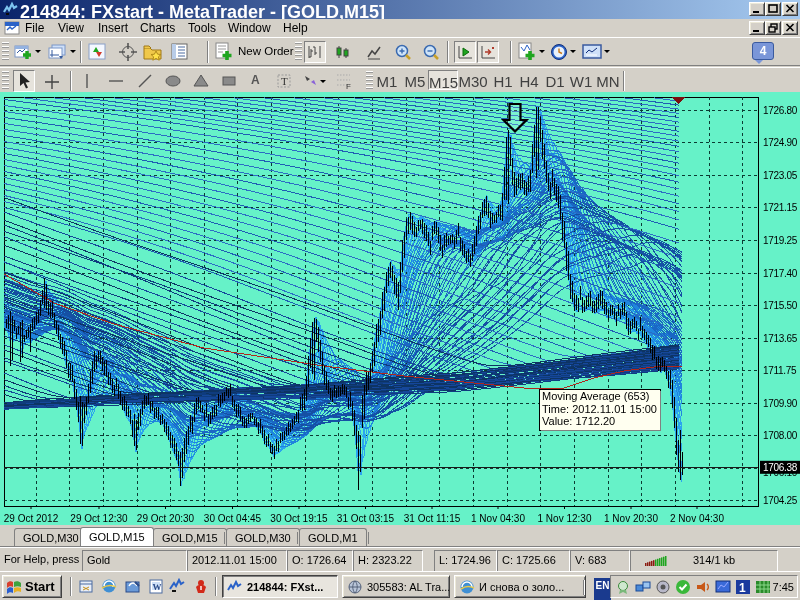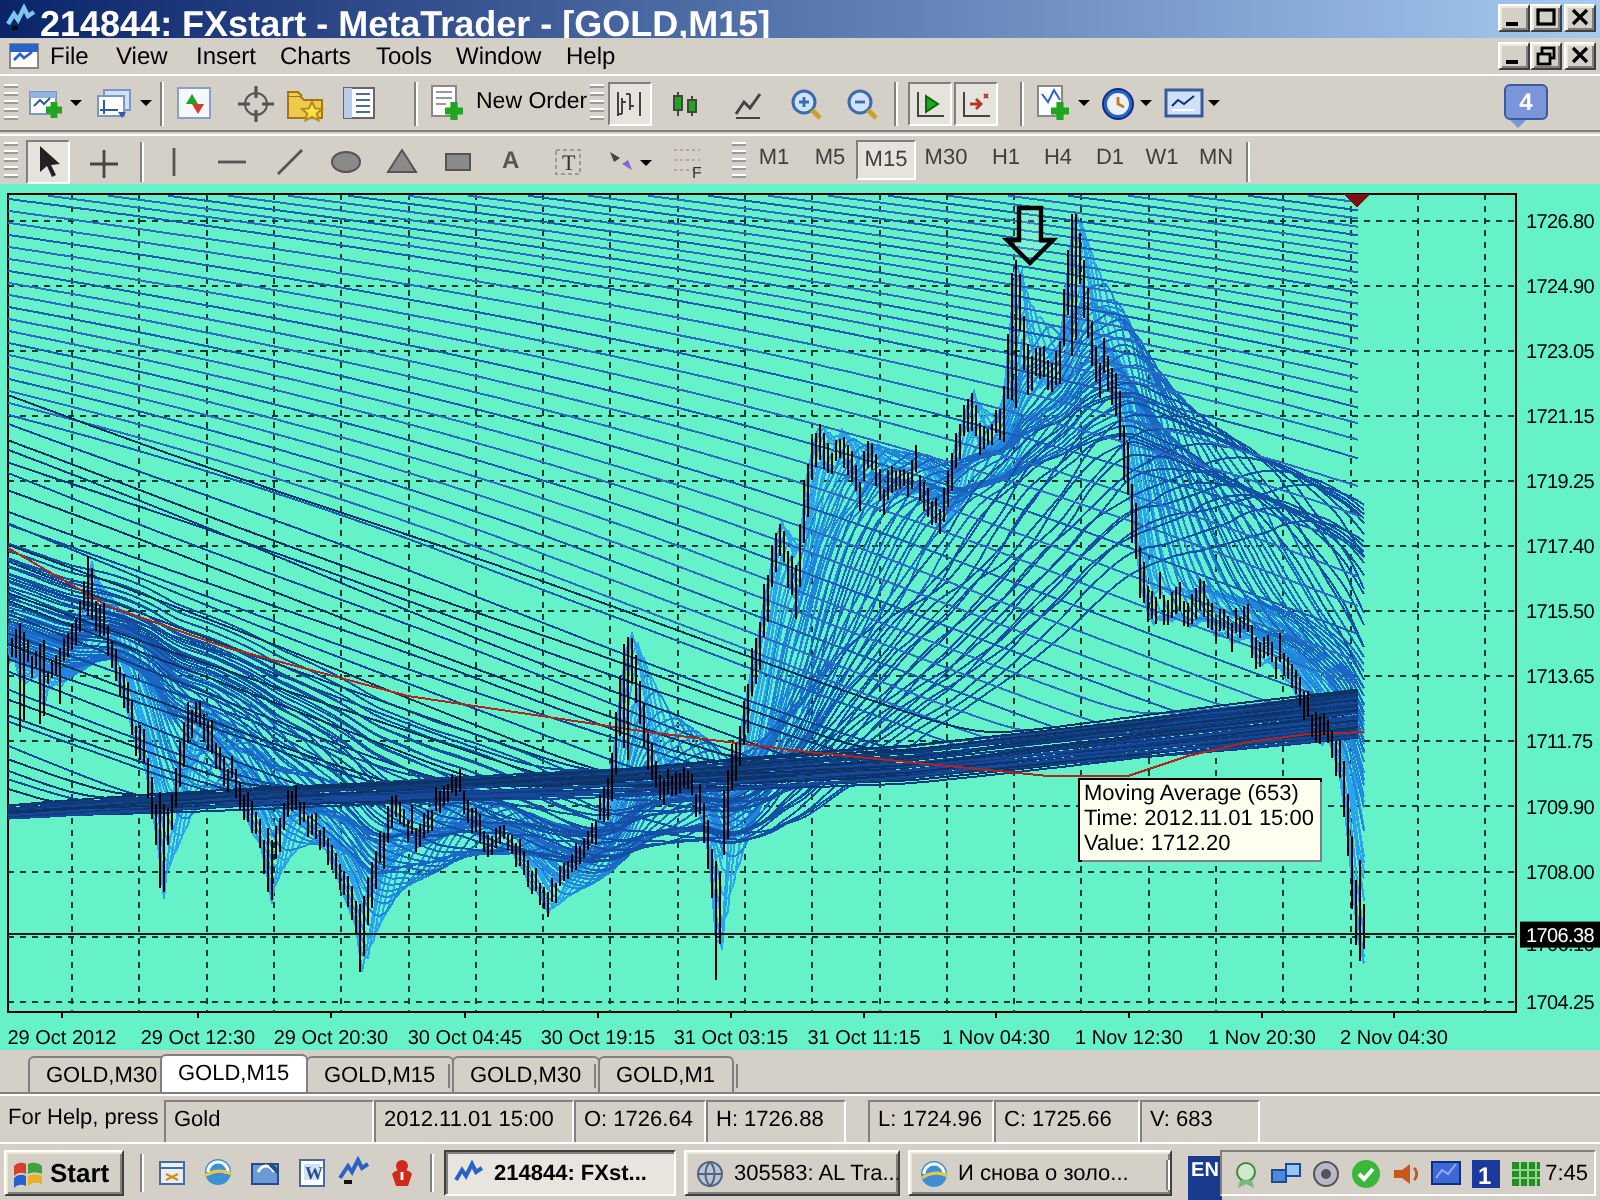--- a/index.html
+++ b/index.html
@@ -6,21 +6,21 @@
 .titlebar{left:0;top:0;width:800px;height:19px;background:linear-gradient(to right,#0a246a,#a6caf0);color:#fff;font-weight:bold;font-size:13px}
 .tb-txt{position:absolute;left:20px;top:2px;white-space:nowrap;font-size:18px}
 .wbtn{position:absolute;width:16px;height:14px;background:#d4d0c8;border:1px solid;border-color:#fff #404040 #404040 #fff;box-shadow:inset 1px 1px 0 #ece9d8, inset -1px -1px 0 #808080;font-size:9px;text-align:center;line-height:12px;color:#000}
 .menubar{left:0;top:19px;width:800px;height:18px;background:#d4d0c8;font-size:12px;color:#000}
 .menubar span{position:absolute;top:2px}
 .toolbar{background:#d4d0c8}
 .tb1{left:0;top:37px;width:800px;height:29px;border-top:1px solid #fff;border-bottom:1px solid #808080}
 .tb2{left:0;top:67px;width:800px;height:26px;border-top:1px solid #fff;border-bottom:1px solid #808080}
 .grip{position:absolute;width:7px;background-image:repeating-linear-gradient(to bottom,#fff 0 1px,#999 1px 2px,#d4d0c8 2px 4px);}
 .sep{position:absolute;width:2px;border-left:1px solid #808080;border-right:1px solid #fff}
-.tfbtn{position:absolute;font-size:11px;color:#404040;text-align:center;padding-top:3px;height:20px}
+.tfbtn{position:absolute;font-size:15px;color:#404040;text-align:center;padding-top:3px;height:20px}
 .pressed{border:1px solid;border-color:#808080 #fff #fff #808080;background:#e6e3dc}
 .chart{left:0;top:92px;width:800px;height:433px;background:#66f2c8;box-shadow:inset 1px 1px 0 #848484}
 .tabsbar{left:0;top:525px;width:800px;height:21px;background:#d4d0c8;font-size:11px}
 .tab{position:absolute;top:3px;height:18px;padding:3px 8px 0 8px;color:#000;border:1px solid #808080;border-bottom:none;border-radius:3px 3px 0 0;background:#d4d0c8}
 .tab.active{background:#fff;top:2px;height:19px;z-index:2}
 .statusbar{left:0;top:546px;width:800px;height:25px;background:#d4d0c8;font-size:11px;border-top:1px solid #808080;box-shadow:inset 0 1px 0 #fff}
 .spanel{position:absolute;top:3px;height:35px;border:1px solid;border-color:#808080 #fff #fff #808080;padding:3px 4px 0 4px;white-space:nowrap}
 .taskbar{left:0;top:571px;width:800px;height:29px;background:#d4d0c8;border-top:1px solid #fff}
 .startbtn{position:absolute;left:2px;top:3px;width:60px;height:23px;background:#d4d0c8;border:1px solid;border-color:#fff #404040 #404040 #fff;box-shadow:inset 1px 1px 0 #ece9d8, inset -1px -1px 0 #808080;font-weight:bold;font-size:13px;color:#000;padding:3px 0 0 22px}
 .taskbtn{position:absolute;top:3px;height:23px;background:#d4d0c8;border:1px solid;border-color:#fff #404040 #404040 #fff;box-shadow:inset 1px 1px 0 #ece9d8, inset -1px -1px 0 #808080;font-size:11px;padding:5px 4px 0 24px;white-space:nowrap;overflow:hidden}
@@ -499,24 +499,42 @@
   <div style="position:absolute;left:224px;top:7px;width:1px;height:12px;background:#808080"></div>
  <div style="position:absolute;left:297px;top:7px;width:1px;height:12px;background:#808080"></div>
  <div style="position:absolute;left:368px;top:7px;width:1px;height:12px;background:#808080"></div>
 </div>
 
 <div class="abs statusbar">
  <span style="position:absolute;left:4px;top:6px">For Help, press</span>
  <div class="spanel" style="left:82px;width:105px">Gold</div>
  <div class="spanel" style="left:187px;width:100px">2012.11.01 15:00</div>
  <div class="spanel" style="left:287px;width:66px">O: 1726.64</div>
- <div class="spanel" style="left:353px;width:70px">H: 1726.88</div>
+ <div class="spanel" style="left:353px;width:70px">H: 2323.22</div>
  <div class="spanel" style="left:434px;width:63px">L: 1724.96</div>
  <div class="spanel" style="left:497px;width:73px">C: 1725.66</div>
  <div class="spanel" style="left:570px;width:60px">V: 683</div>
+ <div class="spanel" style="left:630px;width:148px">
+      <svg style="position:absolute;left:14px;top:3px" width="26" height="12" viewBox="0 0 26 12">
+        <g>
+          <rect x="0" y="9.0" width="1.5" height="3.0" fill="#8a1a10"></rect>
+<rect x="2" y="8.3" width="1.5" height="3.7" fill="#8a1a10"></rect>
+<rect x="4" y="7.6" width="1.5" height="4.4" fill="#8a1a10"></rect>
+<rect x="6" y="6.9" width="1.5" height="5.1" fill="#8a1a10"></rect>
+<rect x="8" y="6.2" width="1.5" height="5.8" fill="#8a1a10"></rect>
+<rect x="10" y="5.5" width="1.5" height="6.5" fill="#1fa51f"></rect>
+<rect x="12" y="4.800000000000001" width="1.5" height="7.199999999999999" fill="#1fa51f"></rect>
+<rect x="14" y="4.1000000000000005" width="1.5" height="7.8999999999999995" fill="#1fa51f"></rect>
+<rect x="16" y="3.4000000000000004" width="1.5" height="8.6" fill="#1fa51f"></rect>
+<rect x="18" y="2.6999999999999993" width="1.5" height="9.3" fill="#1fa51f"></rect>
+<rect x="20" y="2.0" width="1.5" height="10.0" fill="#1fa51f"></rect>
+        </g>
+      </svg>
+      <span style="position:absolute;left:62px">314/1 kb</span>
+    </div>
 </div>
 
 <div class="abs taskbar">
  <div class="startbtn"><svg style="position:absolute;left:3px;top:3px" width="17" height="16" viewBox="0 0 17 16">
         <path d="M1 4 C3 2 5 2 7 3 L7 8 C5 7 3 7 1 9 Z" fill="#d83f2e"></path>
         <path d="M8 3 C10 2 13 2 15 4 L15 8 C13 7 10 7 8 8 Z" fill="#3fa33f"></path>
         <path d="M1 10 C3 8 5 8 7 9 L7 14 C5 13 3 13 1 15 Z" fill="#2a5fd0"></path>
         <path d="M8 9 C10 8 13 8 15 9 L15 13 C13 12 10 12 8 14 Z" fill="#e8b024"></path>
       </svg>Start</div>
  <div class="sep" style="left:70px;top:5px;height:19px"></div>

